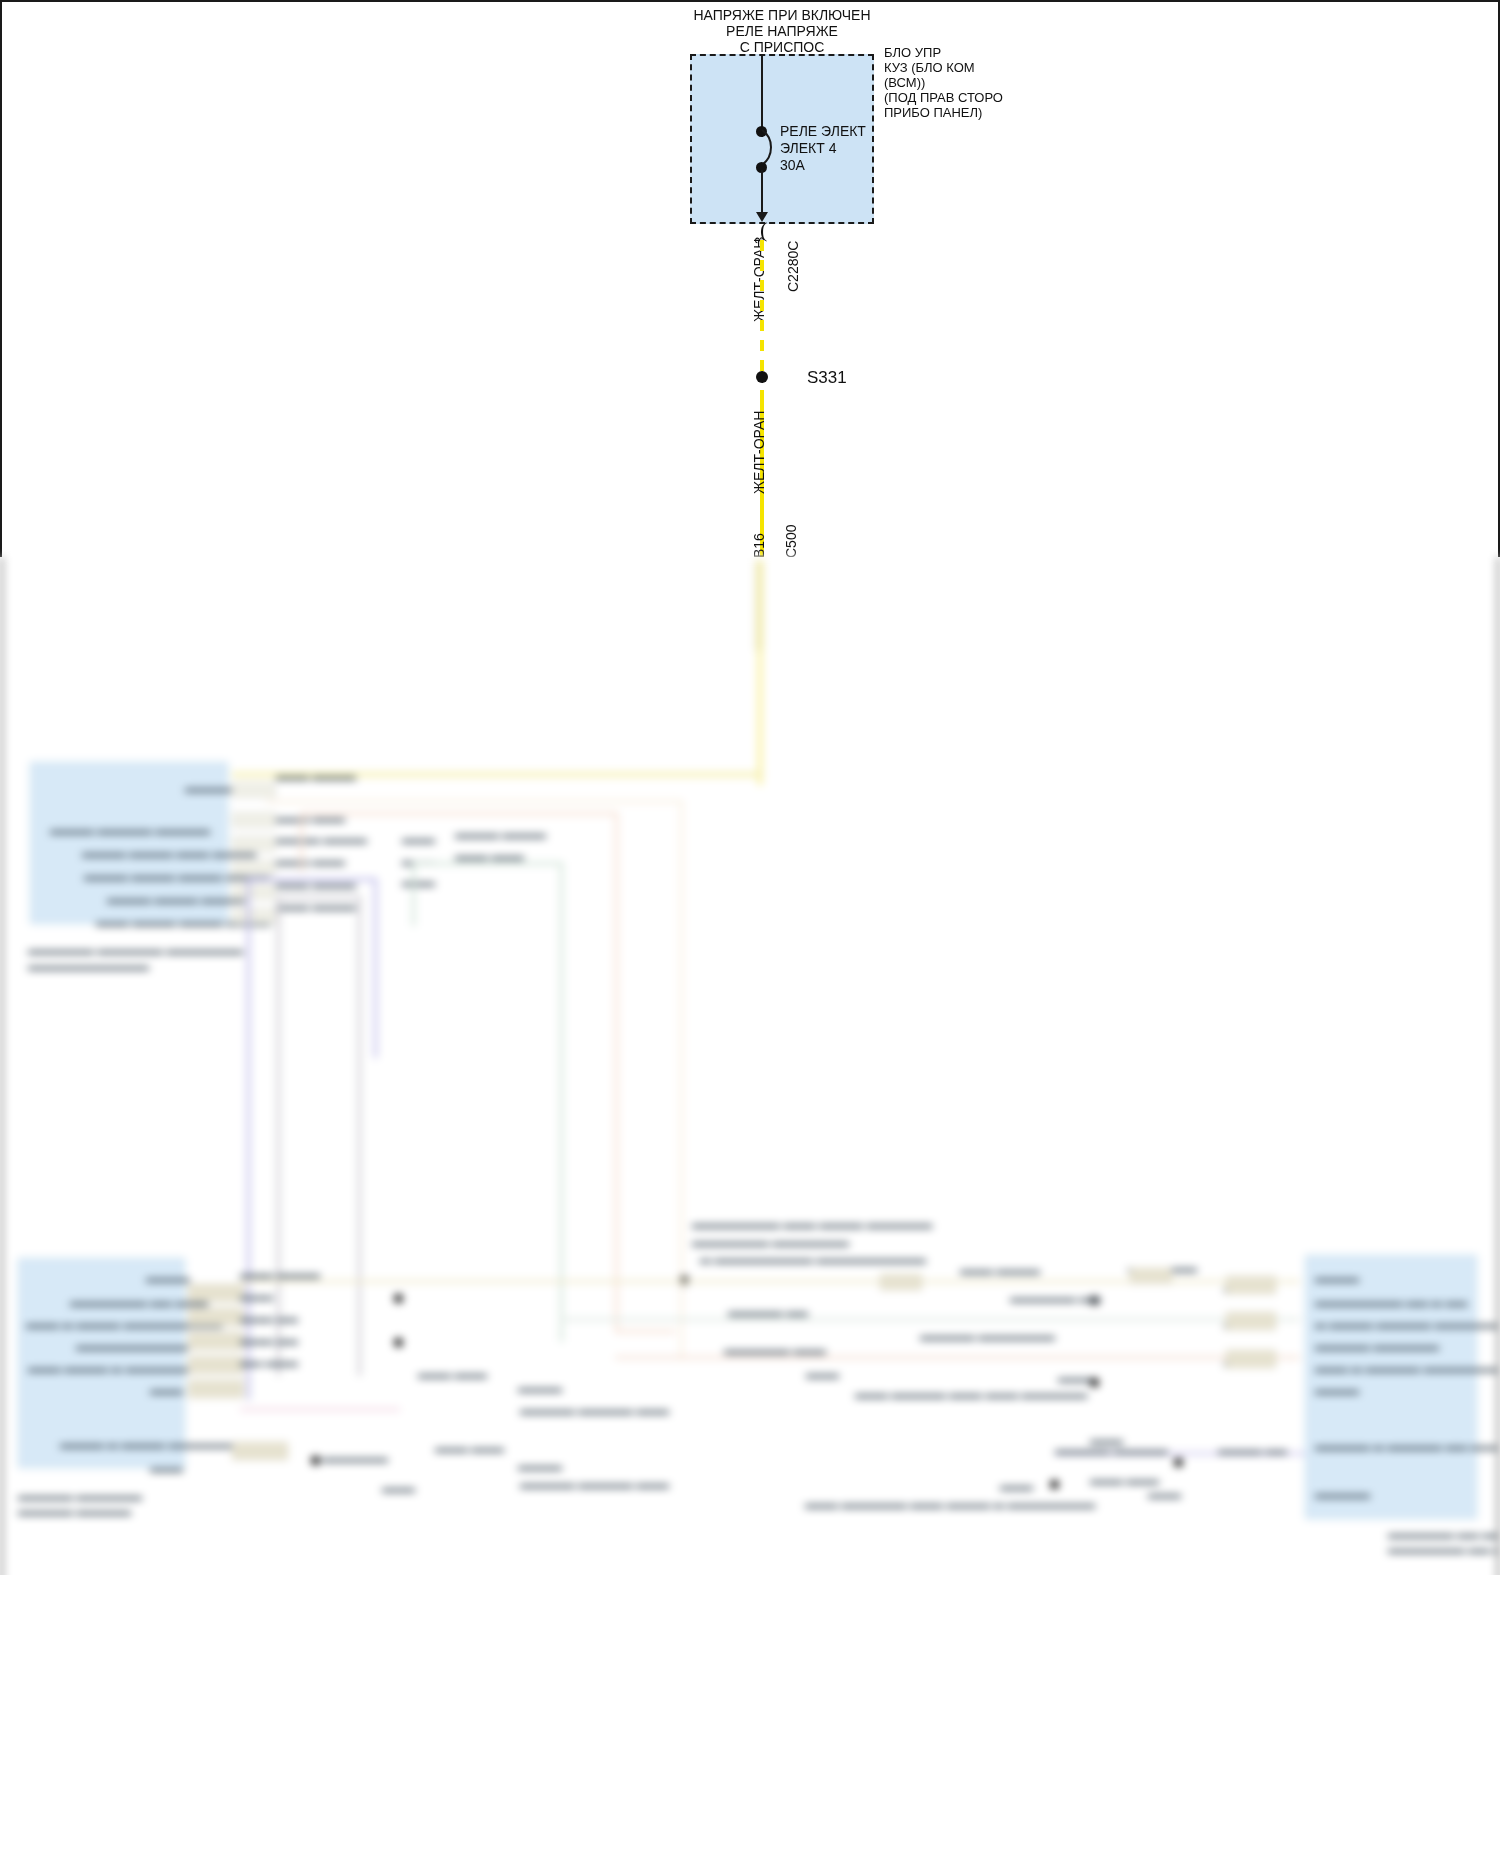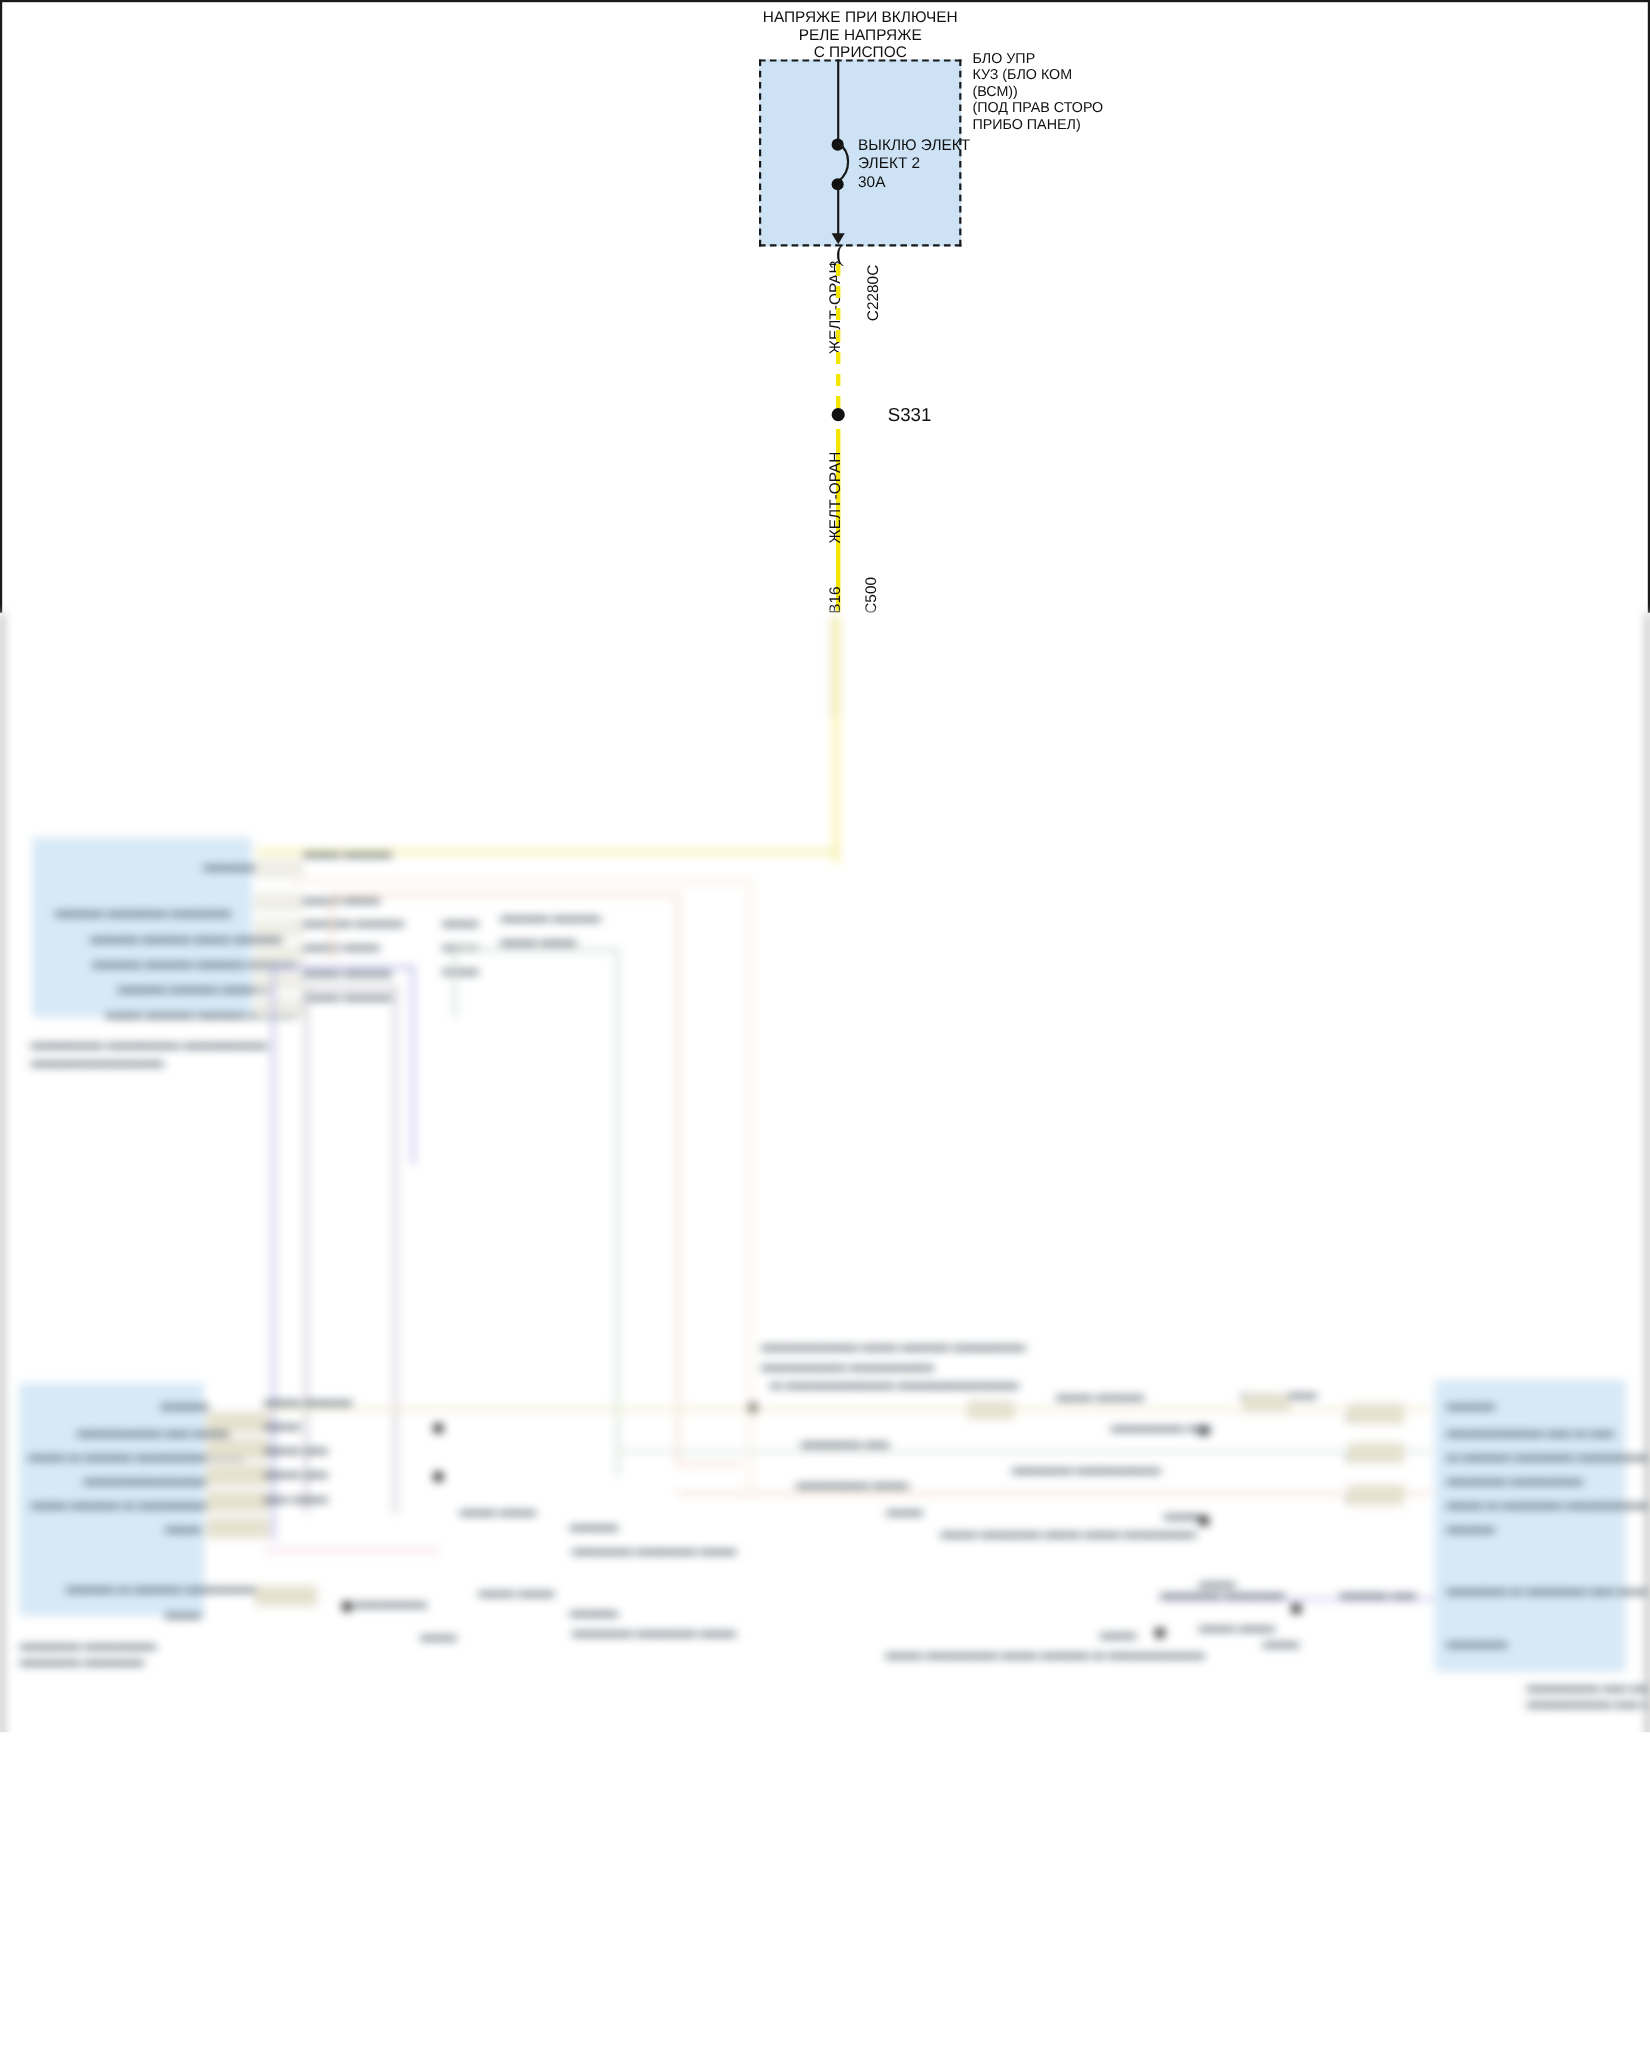--- a/index.html
+++ b/index.html
@@ -122,22 +122,22 @@
     <div class="wv" style="left:759px; top:52px; height:76px;"></div>
 
     <div class="dot" style="left:754px; top:124px; width:11px; height:11px;"></div>
 
     <svg class="fusecurve" style="left:752px; top:126px; width:26px; height:40px;" viewBox="0 0 26 40">
       <path d="M8 2 C 20 10, 20 28, 8 37" fill="none" stroke="#1a1a1a" stroke-width="2"></path>
     </svg>
 
     <div class="dot" style="left:754px; top:160px; width:11px; height:11px;"></div>
 
-    <div class="txt" style="left:778px; top:122px; font-size:14px;">ВЫКЛЮ ЭЛЕКТ</div>
-    <div class="txt" style="left:778px; top:139px; font-size:14px;">ЭЛЕКТ 2</div>
+    <div class="txt" style="left:778px; top:122px; font-size:14px;">РЕЛЕ ЭЛЕКТ</div>
+    <div class="txt" style="left:778px; top:139px; font-size:14px;">ЭЛЕКТ 4</div>
     <div class="txt" style="left:778px; top:156px; font-size:14px;">30A</div>
 
     <div class="wv" style="left:759px; top:168px; height:44px;"></div>
     <div class="arrow" style="left:754px; top:210px;"></div>
 
     <div class="conn" style="left:758px; top:215px;">(</div>
 
     <div class="vtxt" style="left:750px; top:242px; font-size:13px;">3</div>
 
     <div class="vtxt" style="left:783px; top:290px; font-size:14px;">C2280C</div>

